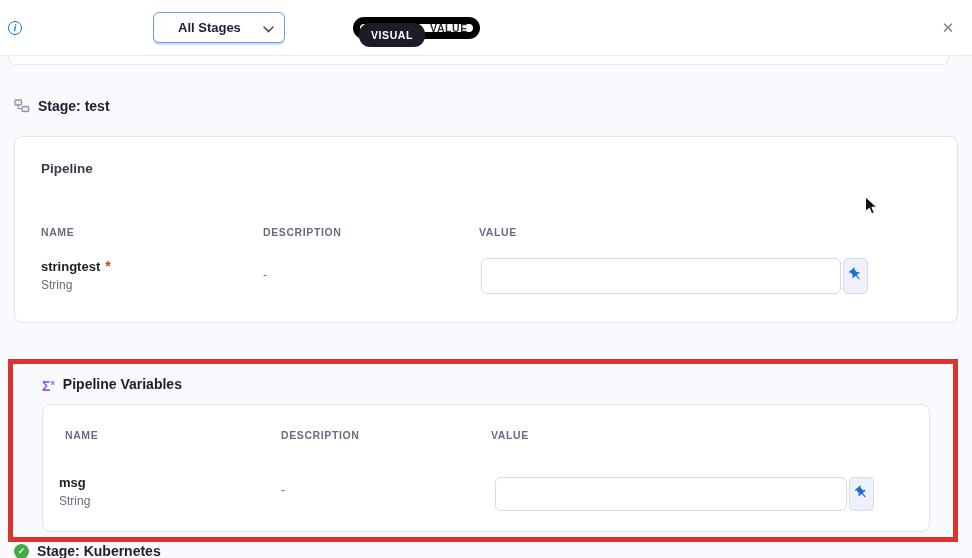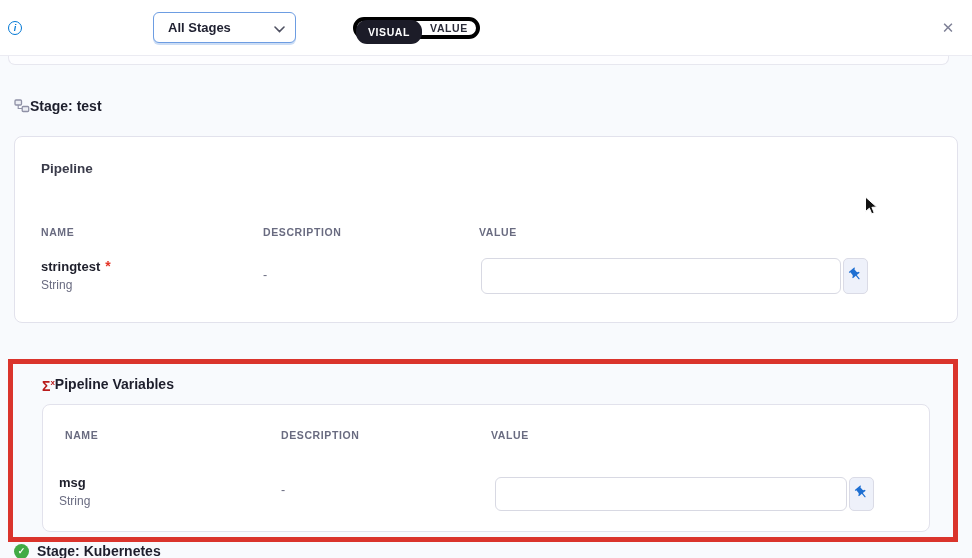--- a/index.html
+++ b/index.html
@@ -18,51 +18,51 @@
     background: #ffffff; border-bottom: 1px solid #ebebf2;
     display: flex; align-items: center; z-index: 5;
   }
   .title { margin-left: 20px; font-size: 19px; font-weight: 700; color: #1b1c28; letter-spacing: .1px; }
   .info-icon {
     margin-left: 8px; width: 14px; height: 14px; border: 1.4px solid #0278d5;
     border-radius: 50%; color: #0278d5; font-size: 9px; font-weight: 700;
     display: flex; align-items: center; justify-content: center; font-style: italic;
   }
   .stage-select {
-    position: absolute; left: 153px; top: 12px; width: 143px; height: 31px;
+    position: absolute; left: 153px; top: 12px; width: 132px; height: 31px;
     background: #fff; border: 1.5px solid #6d9de2; border-radius: 6px;
     display: flex; align-items: center; justify-content: space-between;
-    padding: 0 10px 0 14px; cursor: pointer;
+    padding: 0 10px 0 24px; cursor: pointer;
     box-shadow: 0 2px 0 rgba(109,157,226,.35);
   }
   .stage-select .sel-label { font-size: 13px; font-weight: 600; color: #1f2030; }
   .view-toggle {
     position: absolute; left: 353px; top: 17px; width: 127px; height: 22px;
-    border: 4px solid #000000; border-radius: 11px; background: #fff;
+    border: 7px solid #000000; border-radius: 11px; background: #fff;
     display: flex; align-items: stretch;
   }
   .seg { display:flex; align-items:center; justify-content:center;
     font-size: 10.5px; font-weight: 700; letter-spacing: .6px; cursor: pointer; }
   .seg-visual { width: 66px; background: #1c1c28; color: #fff; border-radius: 11px; margin: -1px 0 -1px -1px; height: 24px; }
   .seg-yaml { flex: 1; color: #2a2b38; }
   .close-btn {
     position: absolute; right: 15px; top: 19px; width: 18px; height: 18px;
     color: #7e8096; font-size: 15px; line-height: 18px; text-align: center; cursor: pointer;
   }
   
   .scroll-remnant {
     position: absolute; left: 8px; top: 56px; width: 941px; height: 9px;
     background: #fdfdff; border: 1px solid #e7e7ef; border-top: none;
     border-radius: 0 0 7px 7px;
   }
   
-  .section-head { position: absolute; display: flex; align-items: center; }
+  .section-head { position: absolute; display: flex; align-items: center; gap: 8px; }
   .section-head .lbl { font-size: 14px; font-weight: 700; color: #1d1e2c; }
   .stage-icon svg { display: block; }
-  .sigma-icon { color: #b91c1c; font-weight: 700; font-size: 14px; line-height: 14px; }
+  .sigma-icon { color: #8b5cf6; font-weight: 700; font-size: 14px; line-height: 14px; }
   .sigma-icon sup { font-size: 8px; font-weight: 700; }
   
   .card {
     position: absolute; background: #fff; border: 1px solid #e2e2ec; border-radius: 8px;
   }
   .card-title { position: absolute; left: 26px; top: 24px; font-size: 13.5px; font-weight: 600; color: #3a3b4a; }
   .col-head { position: absolute; font-size: 10.5px; font-weight: 700; letter-spacing: .6px; color: #696b80; }
   .var-name { font-size: 13px; font-weight: 700; color: #1e1f2b; margin-top: 24px; }
   .req-mark { color: #e43326; font-size: 14px; font-weight: 700; margin-left: 5px; }
   .var-type { font-size: 12px; color: #696b80; margin-top: 3px; }

